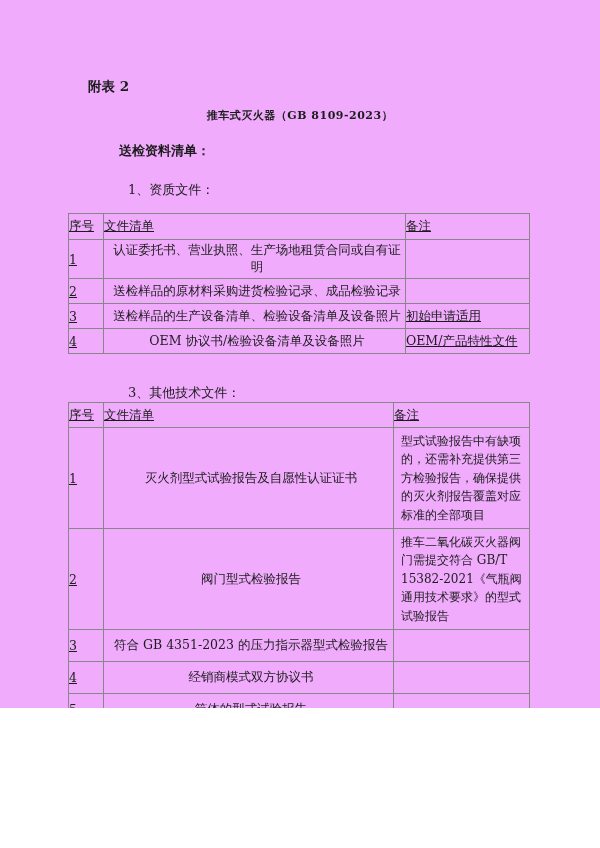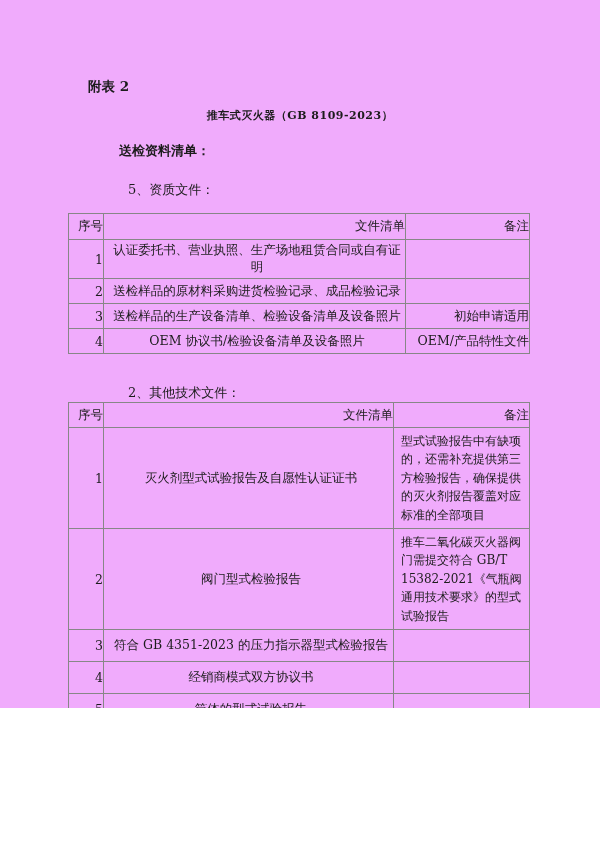--- a/index.html
+++ b/index.html
@@ -58,21 +58,21 @@
   .table-2 { left:68px; top:402px; width:461px; }
 
   .table-1 col.c-no  { width:35px; }
   .table-1 col.c-doc { width:302px; }
   .table-1 col.c-note{ width:124px; }
 
   .table-2 col.c-no  { width:35px; }
   .table-2 col.c-doc { width:290px; }
   .table-2 col.c-note{ width:136px; }
 
-  td.cell-center { text-align:right; vertical-align:middle; }
+  td.cell-center { text-align:left; vertical-align:middle;text-decoration:underline; }
   td.cell-doc {
     text-align:center;
     vertical-align:middle;
     padding:2px 4px 2px 9px;
   }
   td.cell-note-para {
     text-align:left;
     vertical-align:middle;
     padding:4px 3px 4px 7px;
     font-size:12px;
@@ -89,21 +89,21 @@
 <body>
 
 <div class="page">
 
   <div class="appendix-label">附表 2</div>
 
   <div class="doc-title">推车式灭火器（GB 8109-2023）</div>
 
   <div class="section-heading">送检资料清单：</div>
 
-  <div class="list-item item-1">5、资质文件：</div>
+  <div class="list-item item-1">1、资质文件：</div>
 
   <table class="doc-table table-1">
     <colgroup>
         <col class="c-no">
         <col class="c-doc">
         <col class="c-note">
       </colgroup>
     <tbody>
       <tr class="hdr">
         <td class="cell-center">序号</td>
@@ -127,21 +127,21 @@
       </tr>
       <tr>
         <td class="cell-center">4</td>
         <td class="cell-doc">OEM 协议书/检验设备清单及设备照片</td>
         <td class="cell-center">OEM/产品特性文件</td>
       </tr>
     </tbody>
   </table>
 
 
-  <div class="list-item item-3">2、其他技术文件：</div>
+  <div class="list-item item-3">3、其他技术文件：</div>
 
   <table class="doc-table table-2">
     <colgroup>
         <col class="c-no">
         <col class="c-doc">
         <col class="c-note">
       </colgroup>
     <tbody>
       <tr class="hdr">
         <td class="cell-center">序号</td>

